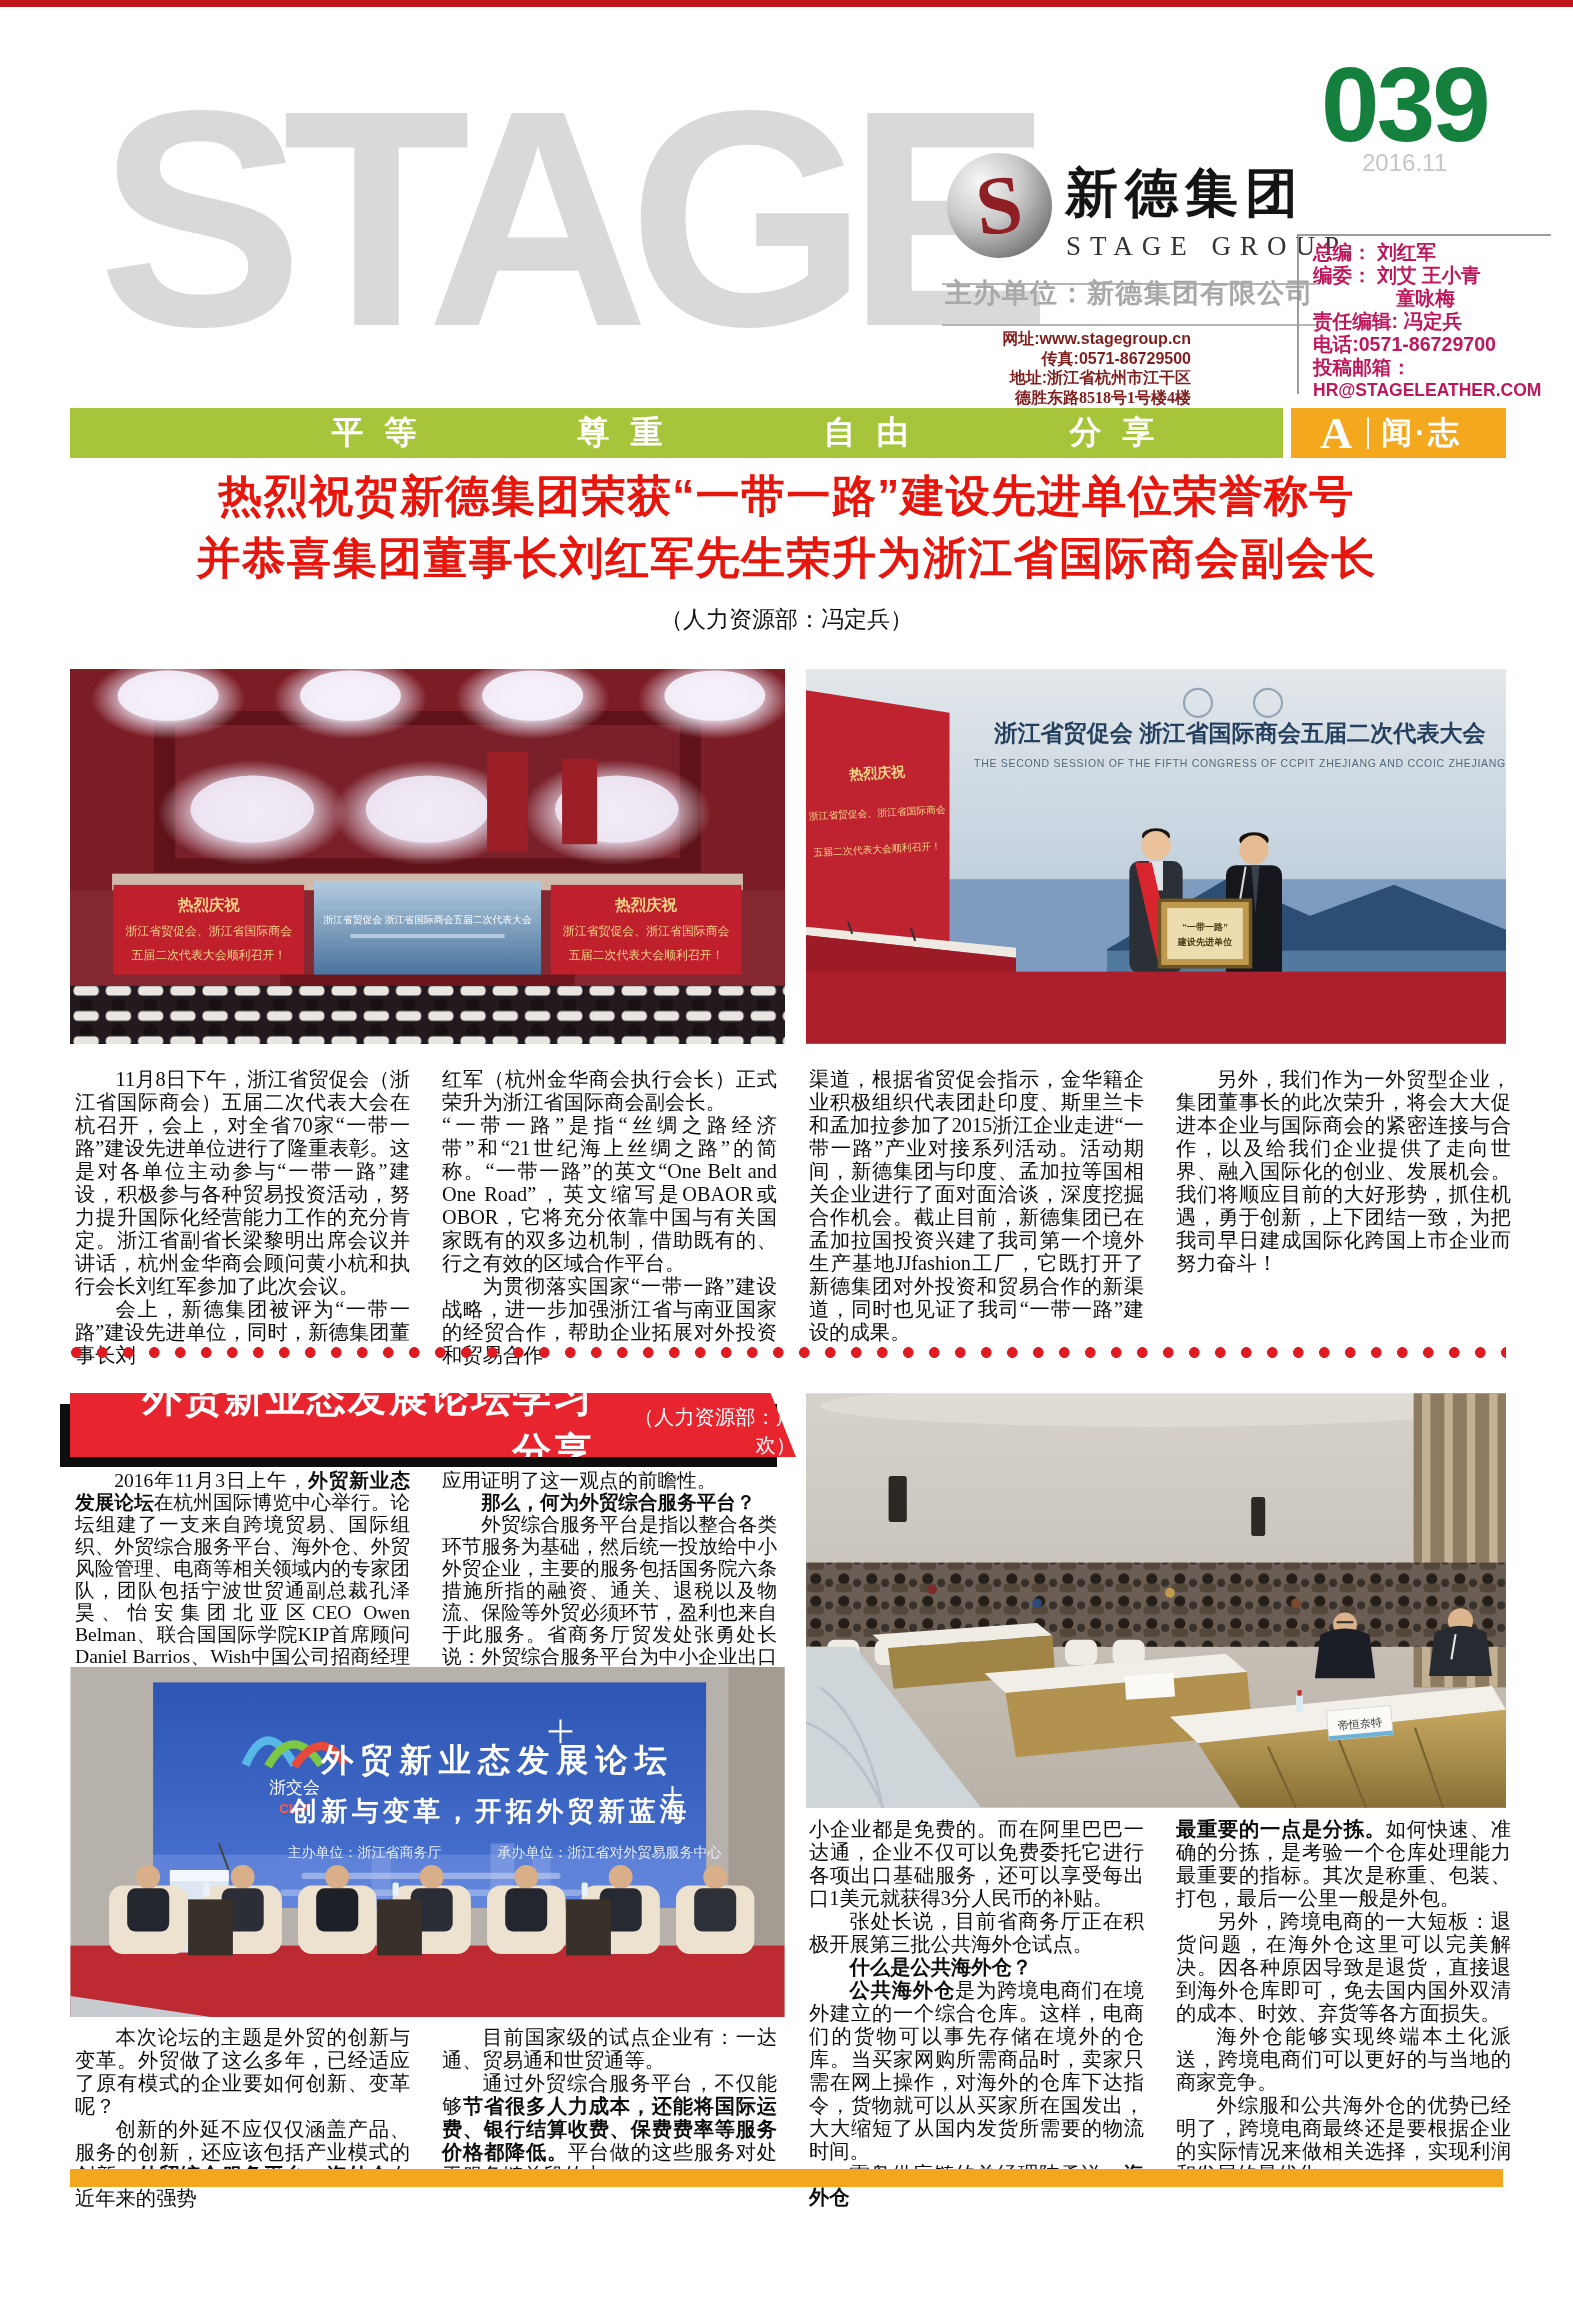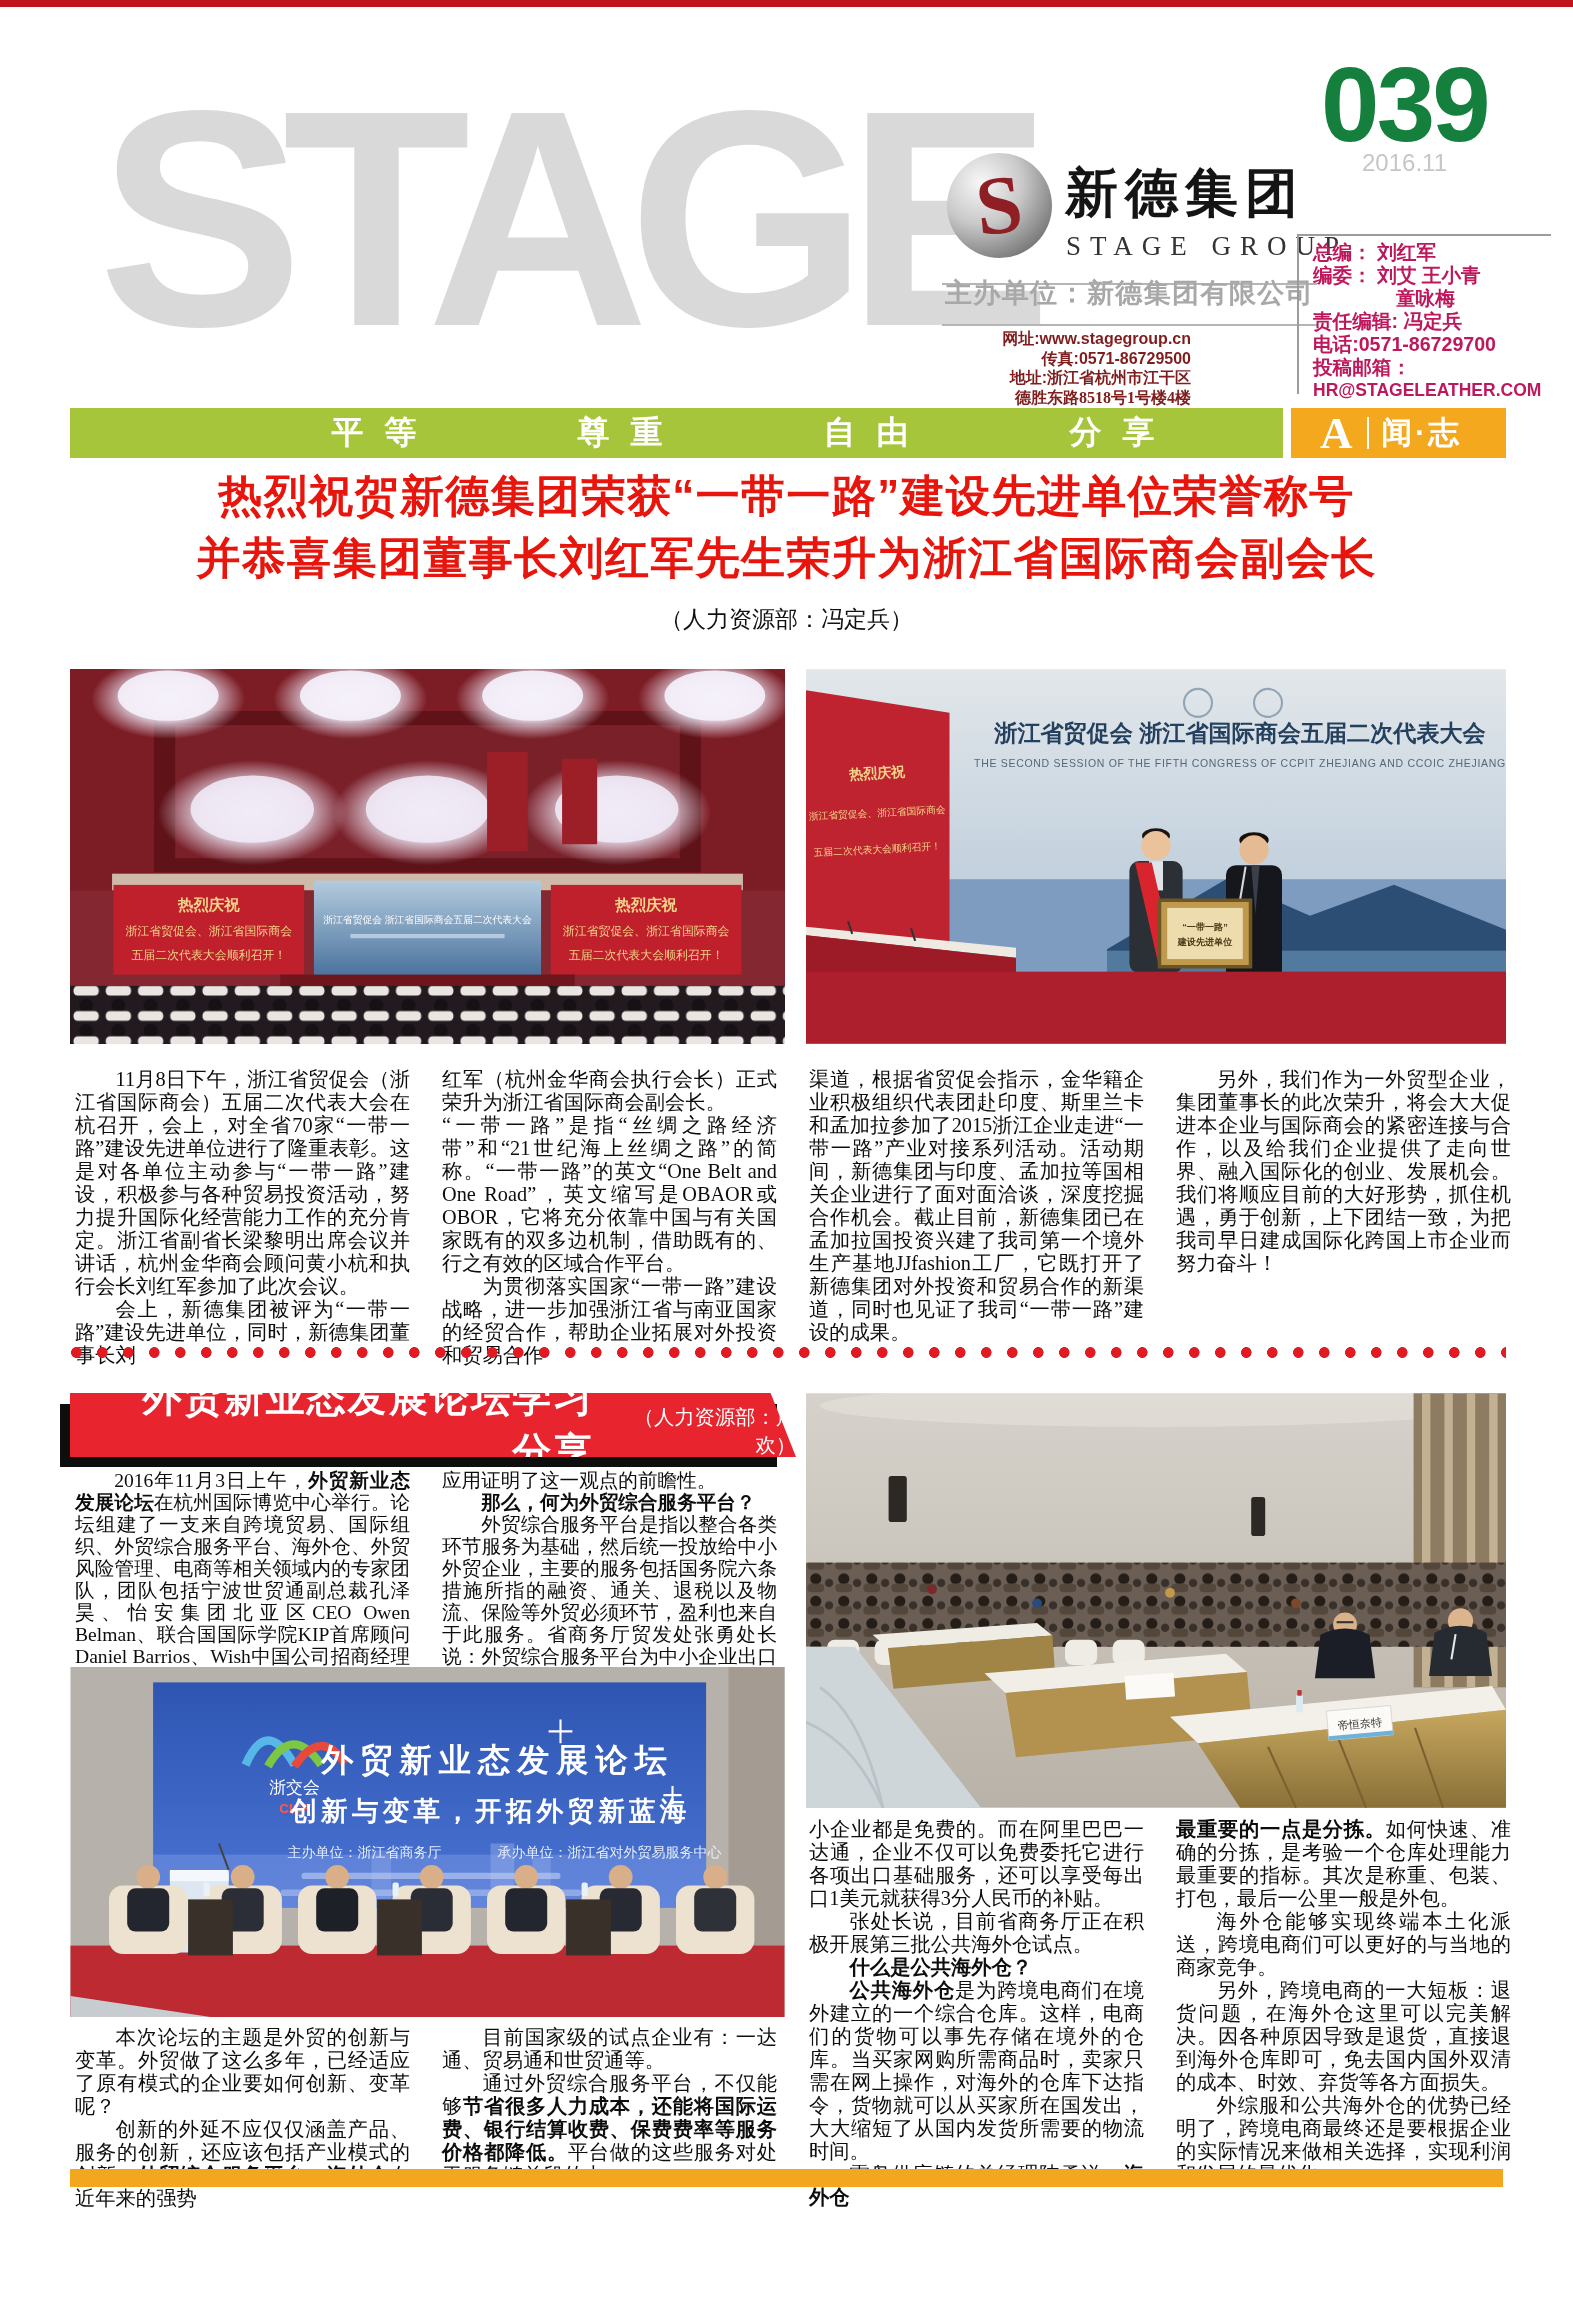--- a/index.html
+++ b/index.html
@@ -410,21 +410,21 @@
 
   <div class="abs bcol" style="left:809px;top:1818px">
     <p class="noind"><span>小企业都是免费的。而在阿里巴巴一达通，企业不仅可以免费委托它进行各项出口基础服务，还可以享受每出口1美元就获得3分人民币的补贴。</span></p>
     <p><span>张处长说，目前省商务厅正在积极开展第三批公共海外仓试点。</span></p>
     <p class="b"><span>什么是公共海外仓？</span></p>
     <p><span class="b">公共海外仓</span><span>是为跨境电商们在境外建立的一个综合仓库。这样，电商们的货物可以事先存储在境外的仓库。当买家网购所需商品时，卖家只需在网上操作，对海外的仓库下达指令，货物就可以从买家所在国发出，大大缩短了从国内发货所需要的物流时间。</span></p>
     <p><span>雷鸟供应链的总经理陆勇说，</span><span class="b">海外仓</span></p>
   </div>
   <div class="abs bcol" style="left:1176px;top:1818px">
     <p class="noind"><span class="b">最重要的一点是分拣。</span><span>如何快速、准确的分拣，是考验一个仓库处理能力最重要的指标。其次是称重、包装、打包，最后一公里一般是外包。</span></p>
+    <p><span>另外，跨境电商的一大短板：退货问题，在海外仓这里可以完美解决。因各种原因导致是退货，直接退到海外仓库即可，免去国内国外双清的成本、时效、弃货等各方面损失。</span></p>
     <p><span>海外仓能够实现终端本土化派送，跨境电商们可以更好的与当地的商家竞争。</span></p>
-    <p><span>另外，跨境电商的一大短板：退货问题，在海外仓这里可以完美解决。因各种原因导致是退货，直接退到海外仓库即可，免去国内国外双清的成本、时效、弃货等各方面损失。</span></p>
     <p><span>外综服和公共海外仓的优势已经明了，跨境电商最终还是要根据企业的实际情况来做相关选择，实现利润和发展的最优化。</span></p>
   </div>
 
   <div class="abs footer-bar"></div>
 
 </div>
 
 
 </body></html>

